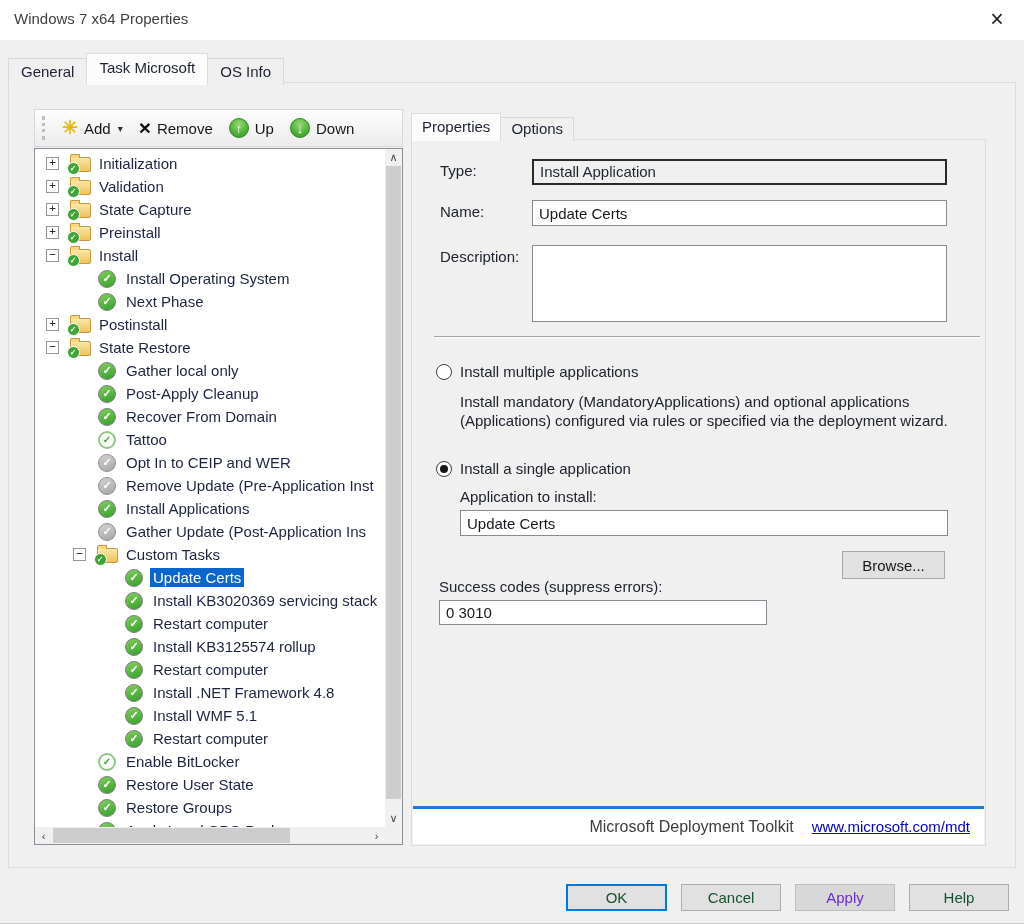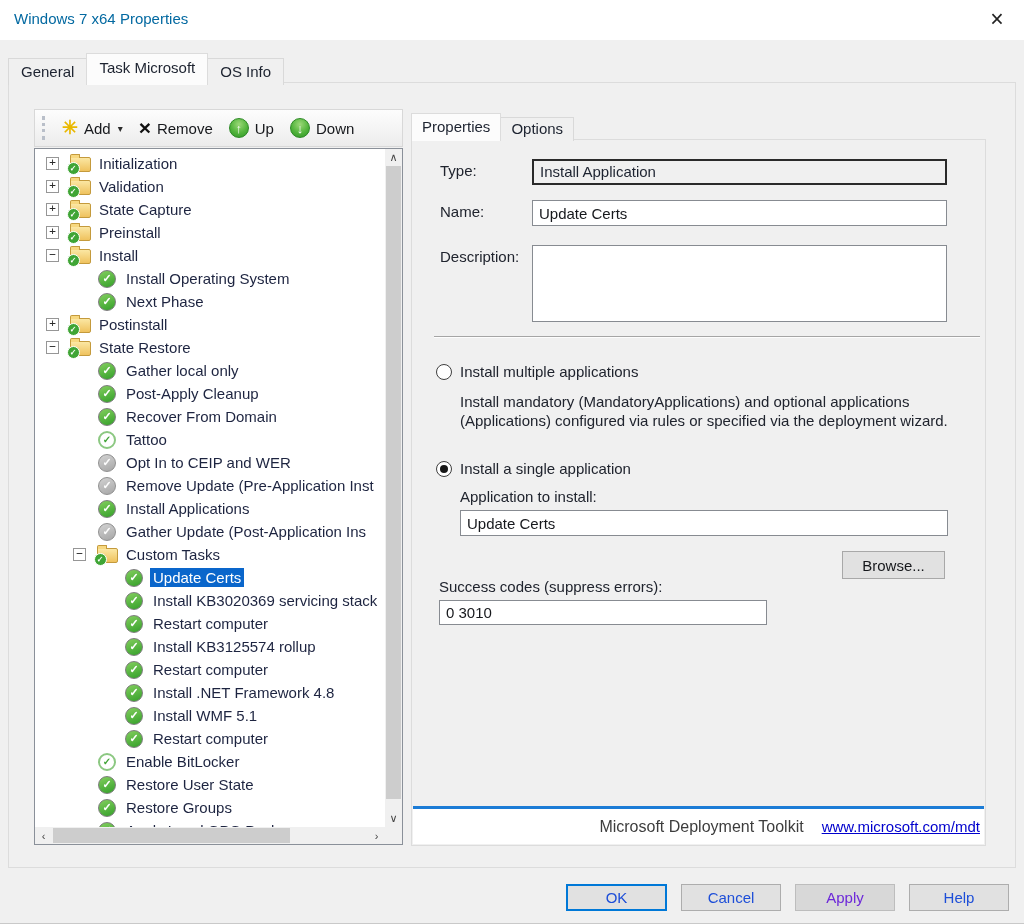--- a/index.html
+++ b/index.html
@@ -5,21 +5,21 @@
   html,body{margin:0;padding:0;}
   body{
     width:1024px;height:924px;position:relative;overflow:hidden;
     background:#f0f0f0;
     font-family:"Liberation Sans", sans-serif;
     font-size:15px;color:#1d2330;
     border-bottom:1px solid #c9c9c9;box-sizing:border-box;
   }
   
   .titlebar{position:absolute;left:0;top:0;width:1024px;height:40px;background:#ffffff;}
-  .title{position:absolute;left:14px;top:10px;font-size:15px;color:#0369a1;}
+  .title{position:absolute;left:14px;top:10px;font-size:15px;color:#404040;}
   .close-btn{position:absolute;right:4px;top:2px;width:46px;height:34px;border:none;background:transparent;
     font-size:23px;line-height:32px;color:#222;text-align:center;cursor:pointer;padding:0;}
   
   .outer-tabs{position:absolute;left:8px;top:53px;display:flex;align-items:flex-end;z-index:5;}
   .otab{height:26px;line-height:25px;padding:0 12px;background:#f0f0f0;border:1px solid #d9d9d9;border-bottom:none;color:#1d2330;}
   .otab.active{height:31px;line-height:28px;background:#fcfcfc;position:relative;z-index:6;margin:0 -1px;
     border:1px solid #dcdcdc;border-bottom:none;}
   
   .content-box{position:absolute;left:8px;top:82px;width:1008px;height:786px;box-sizing:border-box;
     background:#f0f0f0;border:1px solid #dcdcdc;}
@@ -87,26 +87,26 @@
   .divider{position:absolute;left:22px;top:196px;width:546px;height:0;
     border-top:1px solid #a5a5a5;border-bottom:1px solid #fdfdfd;}
   .radio{position:absolute;width:16px;height:16px;box-sizing:border-box;border:1px solid #3f3f3f;
     border-radius:50%;background:#fff;cursor:pointer;}
   .radio.checked::after{content:"";position:absolute;left:3px;top:3px;width:8px;height:8px;border-radius:50%;background:#171717;}
   .para{position:absolute;left:48px;top:252px;width:508px;line-height:19px;color:#20242e;}
   .browse-btn{position:absolute;left:430px;top:411px;width:103px;height:28px;box-sizing:border-box;
     background:#e1e1e1;border:1px solid #a8a8a8;font:inherit;color:#16181c;cursor:pointer;}
   .blue-line{position:absolute;left:1px;right:1px;top:666px;height:3px;background:#1c7cd6;}
   .mdt-footer{position:absolute;left:1px;right:1px;top:669px;bottom:1px;background:#fff;
-    display:flex;align-items:center;justify-content:flex-end;gap:18px;padding-right:4px;}
+    display:flex;align-items:center;justify-content:flex-end;gap:18px;padding-right:14px;}
   .mdt-text{color:#3d3d3d;font-size:16px;}
   .mdt-link{color:#0000cd;text-decoration:underline;font-size:15px;cursor:pointer;}
   
   .dbtn{position:absolute;top:884px;height:27px;box-sizing:border-box;background:#e1e1e1;
-    border:1px solid #adadad;font:inherit;color:#1d4ed8;cursor:pointer;}
+    border:1px solid #adadad;font:inherit;color:#14532d;cursor:pointer;}
   .dbtn.ok{left:566px;width:101px;border:2px solid #0078d7;}
   .dbtn.cancel{left:681px;width:100px;}
   .dbtn.apply{left:795px;width:100px;background:#d8d8d8;border-color:#bdbdbd;color:#6d28d9;cursor:default;}
   .dbtn.help{left:909px;width:100px;}
 </style>
 </head>
 <body>
 
 <div class="titlebar">
   <span class="title">Windows 7 x64 Properties</span>

